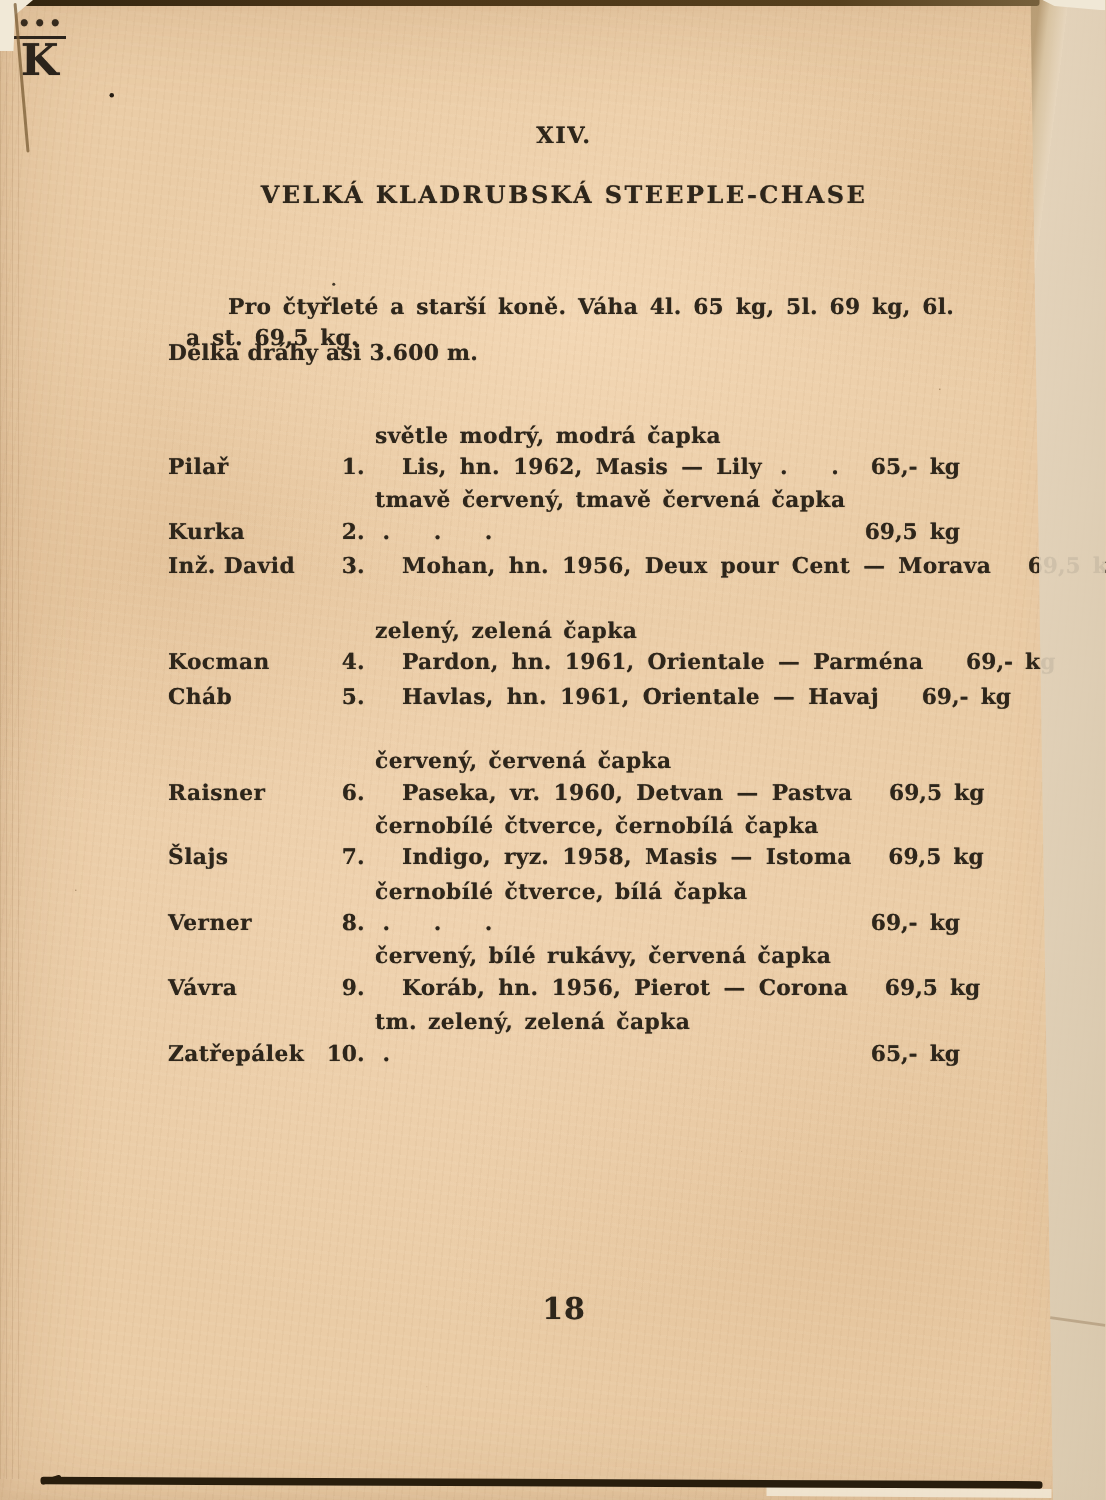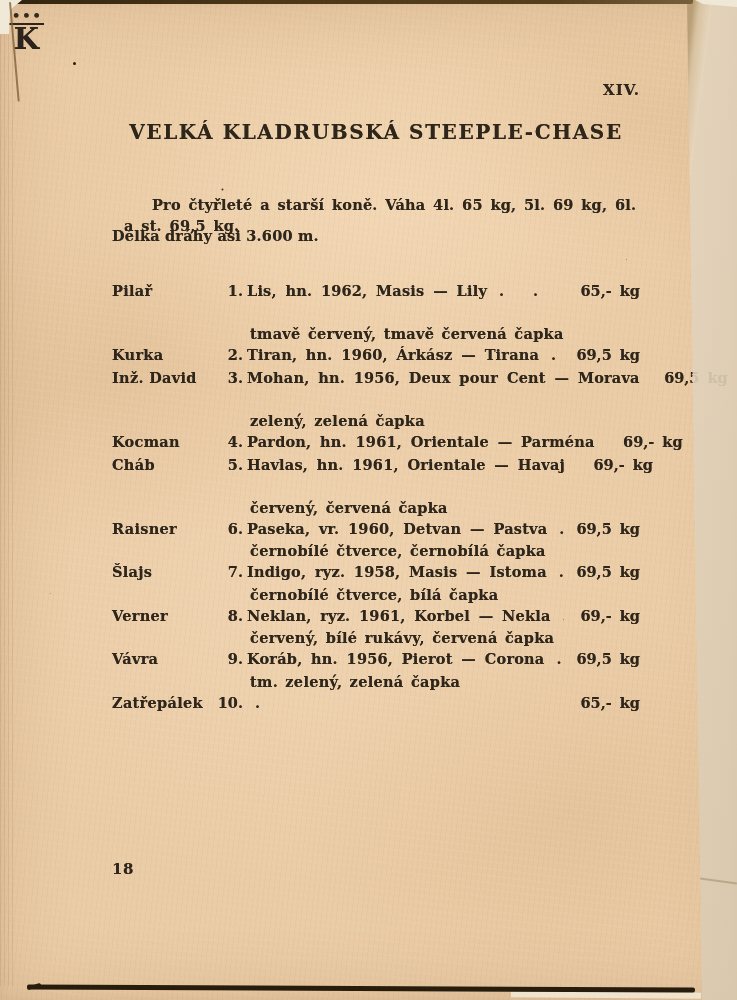--- a/index.html
+++ b/index.html
@@ -66,42 +66,42 @@
 
   
   .ink{color:#2e261b;text-shadow:0 0 .5px rgba(46,38,27,.65);font-weight:700;}
 
   .stamp{position:absolute;left:9px;top:5px;text-align:center;color:#26211b;}
   .stamp-dots{font-size:13px;line-height:10px;letter-spacing:2px;font-weight:700;
     border-bottom:2px solid #26211b;padding:0 1px 2px 3px;display:inline-block;}
   .stamp-letter{font-size:29px;line-height:28px;font-weight:700;margin-top:0;
     text-shadow:0 0 .5px rgba(38,33,27,.8);}
 
-  .numeral{position:absolute;left:112px;width:528px;top:81px;text-align:right;
+  .numeral{position:absolute;left:112px;width:528px;top:81px;text-align:center;
     font-size:15px;letter-spacing:1px;}
   .page-title{position:absolute;left:112px;width:528px;top:120px;text-align:center;
-    font-size:20px;letter-spacing:1.6px;}
+    font-size:16px;letter-spacing:1.6px;}
 
   .conditions{position:absolute;left:112px;width:528px;top:182px;margin:12px;
     font-size:14.5px;line-height:21px;text-indent:28px;word-spacing:2.5px;letter-spacing:.2px;}
   .distance{position:absolute;left:112px;width:528px;top:225px;margin:0;
     font-size:14.5px;line-height:21px;letter-spacing:.2px;}
 
   .entries{position:absolute;left:112px;top:280px;width:528px;font-size:14.5px;}
   .entry{height:43.4px;}
   .colors-line{padding-left:138px;line-height:21px;letter-spacing:.3px;word-spacing:2px;white-space:nowrap;}
   .main-line{display:flex;align-items:flex-end;line-height:21px;white-space:nowrap;}
   .trainer{width:100px;flex:0 0 auto;letter-spacing:.3px;}
   .num{width:31px;flex:0 0 auto;text-align:right;}
-  .horse{margin-left:4px;flex:0 0 auto;word-spacing:3.5px;letter-spacing:.2px;}
+  .horse{margin-left:25px;flex:0 0 auto;word-spacing:3.5px;letter-spacing:.2px;}
   .leader{flex:1 1 auto;overflow:hidden;padding-left:12px;word-spacing:23px;letter-spacing:.5px;}
   .weight{flex:0 0 auto;width:76px;text-align:right;word-spacing:3px;}
 
-  .pageno{position:absolute;left:112px;width:528px;top:860px;text-align:left;
-    font-size:15px;letter-spacing:.5px;}
+  .pageno{position:absolute;left:112px;width:528px;top:860px;text-align:center;
+    font-size:20px;letter-spacing:.5px;}
 </style>
 </head>
 <body>
 
 <div class="scene">
 
   <div class="paper">
 
     <div class="stamp">
       <div class="stamp-dots ink">•••</div>
@@ -110,35 +110,35 @@
 
     <div class="numeral ink">XIV.</div>
     <div class="page-title ink">VELKÁ KLADRUBSKÁ STEEPLE-CHASE</div>
 
     <p class="conditions ink">Pro čtyřleté a starší koně. Váha 4l. 65 kg, 5l. 69 kg, 6l. a st. 69,5 kg.</p>
     <p class="distance ink">Délka dráhy asi 3.600 m.</p>
 
     <div class="entries">
 
       <div class="entry">
+        <div class="colors-line ink">světle modrý, modrá čapka</div>
         <div class="main-line ink">
           <span class="trainer">Pilař</span>
           <span class="num">1.</span>
           <span class="horse">Lis, hn. 1962, Masis — Lily</span>
           <span class="leader">. . . . .</span>
           <span class="weight">65,- kg</span>
         </div>
       </div>
 
       <div class="entry">
         <div class="colors-line ink">tmavě červený, tmavě červená čapka</div>
         <div class="main-line ink">
           <span class="trainer">Kurka</span>
           <span class="num">2.</span>
-          <span class="horse">Tiran, hn. 1960, Árkász — Tirana</span>
           <span class="leader">. . .</span>
           <span class="weight">69,5 kg</span>
         </div>
       </div>
 
       <div class="entry">
         <div class="main-line ink">
           <span class="trainer">Inž. David</span>
           <span class="num">3.</span>
           <span class="horse">Mohan, hn. 1956, Deux pour Cent — Morava</span>
@@ -188,21 +188,20 @@
           <span class="leader">. . .</span>
           <span class="weight">69,5 kg</span>
         </div>
       </div>
 
       <div class="entry">
         <div class="colors-line ink">černobílé čtverce, bílá čapka</div>
         <div class="main-line ink">
           <span class="trainer">Verner</span>
           <span class="num">8.</span>
-          <span class="horse">Neklan, ryz. 1961, Korbel — Nekla</span>
           <span class="leader">. . .</span>
           <span class="weight">69,- kg</span>
         </div>
       </div>
 
       <div class="entry">
         <div class="colors-line ink">červený, bílé rukávy, červená čapka</div>
         <div class="main-line ink">
           <span class="trainer">Vávra</span>
           <span class="num">9.</span>

